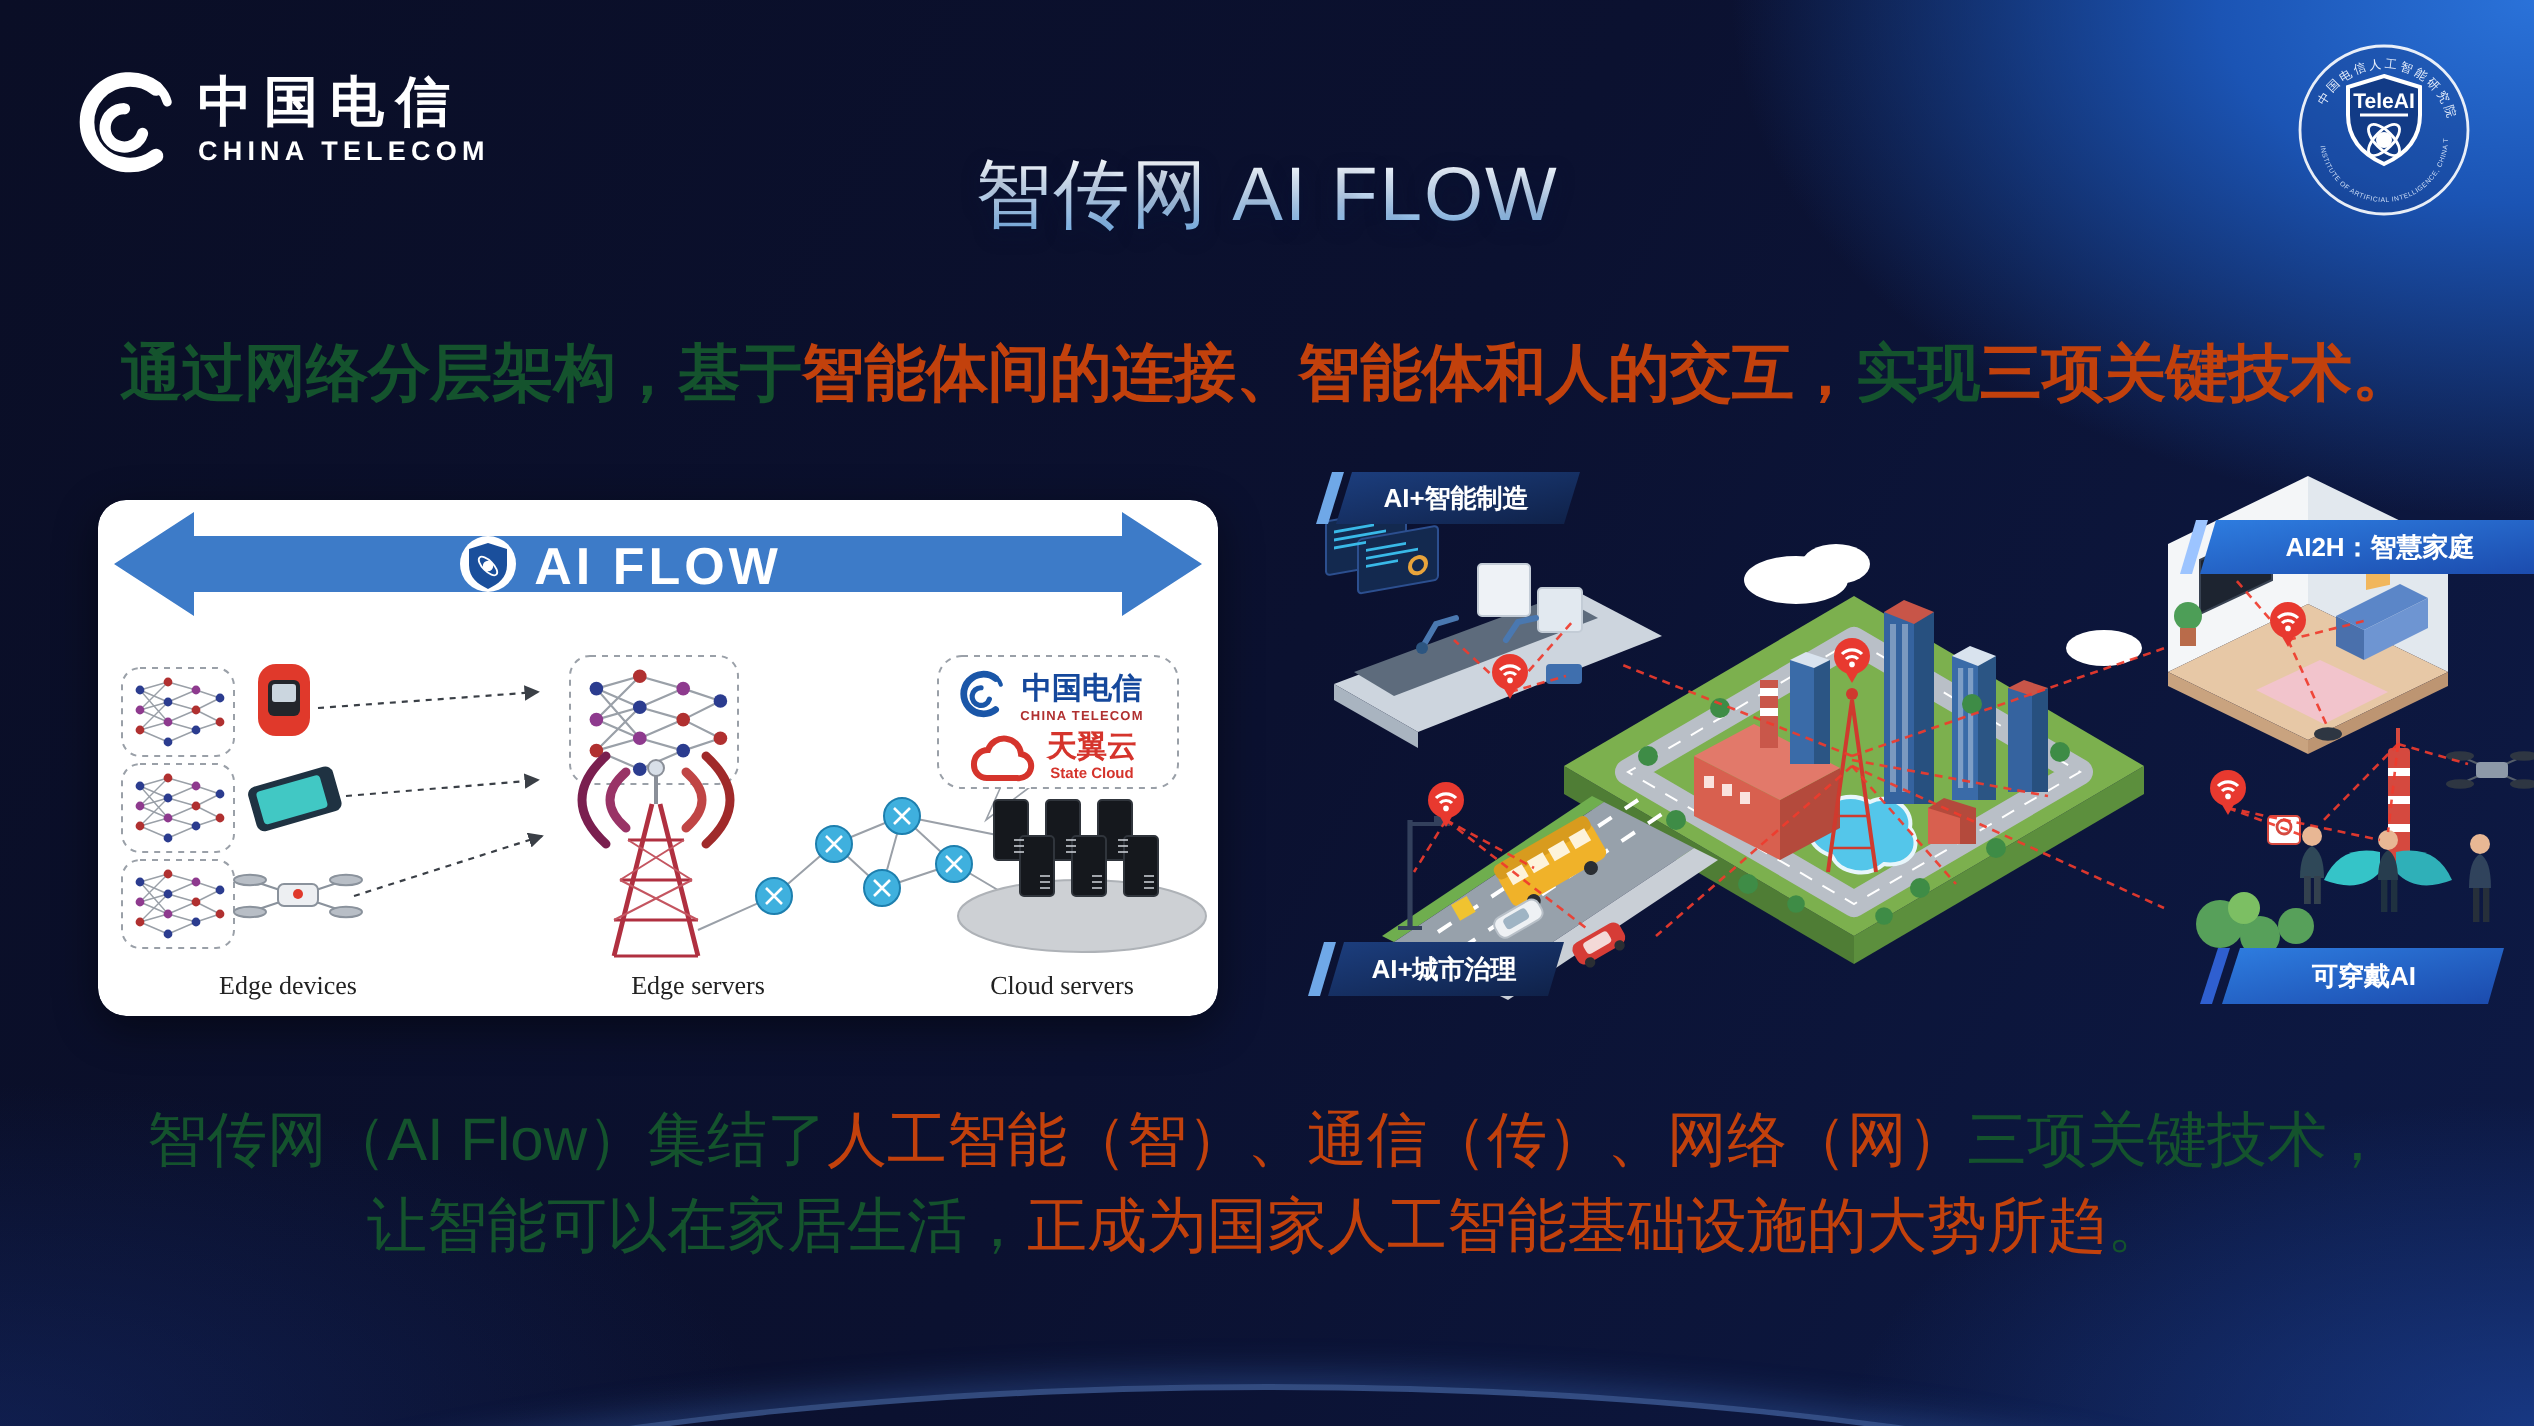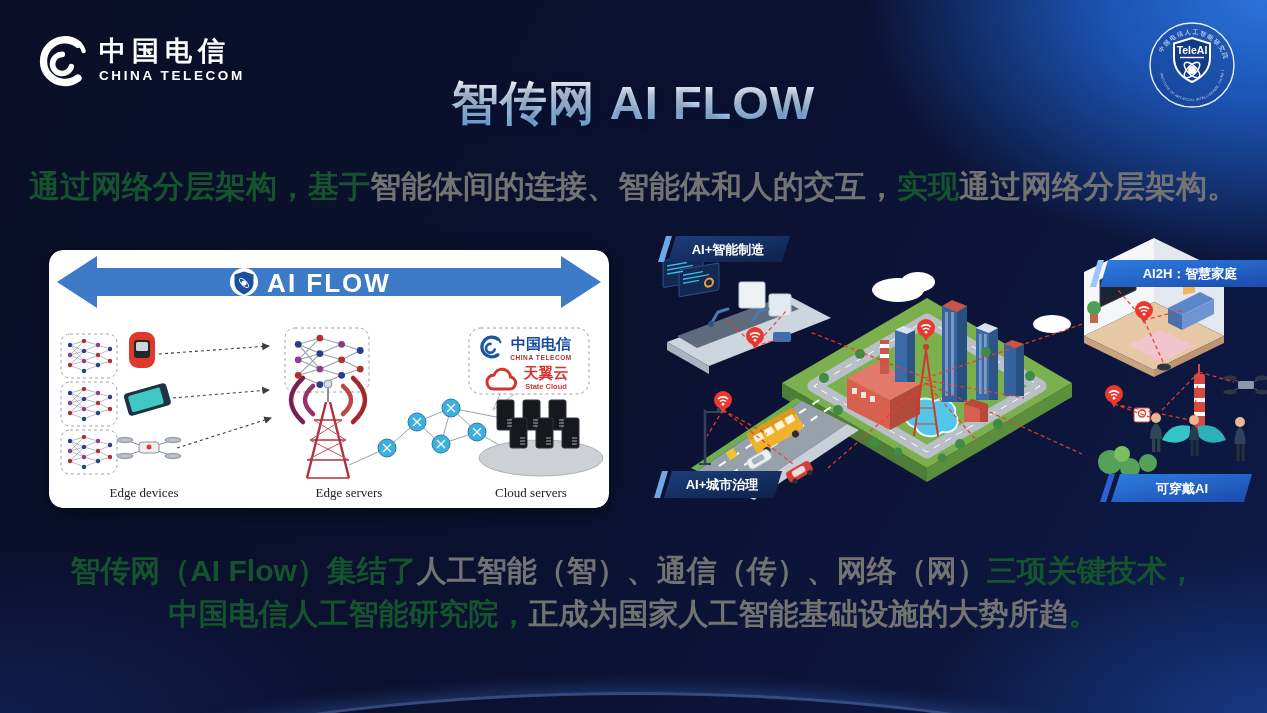--- a/index.html
+++ b/index.html
@@ -14,31 +14,31 @@
   }
   .abs{position:absolute;}
   
   .brand{left:33px;top:33px;display:flex;align-items:center;gap:12px;color:#fff;}
   .brand-cn{font-size:27px;font-weight:700;letter-spacing:6px;line-height:1.05;}
   .brand-en{font-size:13.5px;font-weight:700;letter-spacing:2.6px;margin-top:2px;}
   .badge{left:1147px;top:20px;}
   
   .title{
     left:0;top:72px;width:100%;text-align:center;margin:0;
-    font-size:47px;font-weight:700;letter-spacing:1px;
+    font-size:38px;font-weight:400;letter-spacing:1px;
     background:linear-gradient(180deg,#ffffff 12%,#d9ecff 45%,#7DB8EE 88%);
     -webkit-background-clip:text;background-clip:text;
     color:#cfe6fb;-webkit-text-fill-color:transparent;
     text-shadow:0 3px 10px rgba(0,20,60,.45);
   }
   
   .seg[data-color="white"]{color:#14532d;}
-  .seg[data-color="gold"]{color:#737373;}
+  .seg[data-color="gold"]{color:#c2410c;}
   .subtitle{left:0;top:166px;width:100%;text-align:center;font-size:31px;font-weight:700;white-space:nowrap;}
-  .footer{left:0;top:549px;width:100%;text-align:center;font-size:30px;font-weight:700;}
+  .footer{left:0;top:549px;width:100%;text-align:center;font-size:30px;font-weight:400;}
   .footer p{margin:0;line-height:43px;white-space:nowrap;}
   
   .flow-card{left:49px;top:250px;}
   .scene{left:642px;top:228px;}
   .card-svg{display:block;border-radius:14px;box-shadow:0 6px 22px rgba(0,0,0,.45);}
   
   .horizon{left:-8%;top:692px;width:116%;height:420px;border-radius:50%;
     border-top:3px solid rgba(110,160,240,.40);
     box-shadow:0 -4px 18px rgba(80,140,240,.30);pointer-events:none;}
   svg text{font-family:"Liberation Sans","DejaVu Sans",sans-serif;}
@@ -120,21 +120,21 @@
       <text x="45" y="34" text-anchor="middle" font-size="10.5" font-weight="700" fill="#fff">TeleAI</text>
       <line x1="33" y1="37.5" x2="57" y2="37.5" stroke="#fff" stroke-width="1.4"></line>
       <circle cx="45" cy="50" r="4" fill="#fff"></circle>
       <ellipse cx="45" cy="50" rx="10" ry="4.5" fill="none" stroke="#fff" stroke-width="1.4" transform="rotate(45 45 50)"></ellipse>
       <ellipse cx="45" cy="50" rx="10" ry="4.5" fill="none" stroke="#fff" stroke-width="1.4" transform="rotate(-45 45 50)"></ellipse>
     </svg>
   </div>
 
   <h1 class="abs title">智传网 AI FLOW</h1>
 
-  <div class="abs subtitle"><span class="seg" data-color="white">通过网络分层架构，基于</span><span class="seg" data-color="gold">智能体间的连接、智能体和人的交互，</span><span class="seg" data-color="white">实现</span><span class="seg" data-color="gold">通过网络分层架构。</span></div>
+  <div class="abs subtitle"><span class="seg" data-color="white">通过网络分层架构，基于</span><span class="seg" data-color="gold">智能体间的连接、智能体和人的交互，</span><span class="seg" data-color="white">实现</span><span class="seg" data-color="gold">三项关键技术。</span></div>
 
   <div class="abs flow-card">
     <svg class="card-svg" width="560" height="258" viewBox="0 0 560 258">
       <rect x="0" y="0" width="560" height="258" rx="14" fill="#FFFFFF"></rect>
 
       <g>
         <path d="M8 32 L48 6 L48 18 L512 18 L512 6 L552 32 L512 58 L512 46 L48 46 L48 58 Z" fill="#3D7BC8"></path>
         <circle cx="195" cy="32" r="14" fill="#fff"></circle>
         <path d="M195 21.5 l9.5 3 v8 c0 6.5 -4.5 9.5 -9.5 12 c-5 -2.5 -9.5 -5.5 -9.5 -12 v-8 z" fill="#1A4F9C"></path>
         <circle cx="195" cy="33" r="2.6" fill="#fff"></circle>
@@ -494,17 +494,17 @@
       <g transform="translate(458,246)">
         <polygon points="0,28 9,0 15,0 6,28" fill="#2F5FD0"></polygon>
         <polygon points="11,28 20,0 152,0 144,28" fill="url(#gradBlue)"></polygon>
         <text class="banner-text" x="82" y="18.5" text-anchor="middle">可穿戴AI</text>
       </g>
     </svg>
   </div>
 
   <div class="abs footer">
     <p><span class="seg" data-color="white">智传网（AI Flow）集结了</span><span class="seg" data-color="gold">人工智能（智）、通信（传）、网络（网）</span><span class="seg" data-color="white">三项关键技术，</span></p>
-    <p><span class="seg" data-color="white">中国电信人工智能研究院，</span><span class="seg" data-color="gold">正成为国家人工智能基础设施的大势所趋</span><span class="seg" data-color="white">。</span></p>
+    <p><span class="seg" data-color="white">让智能可以在家居生活，</span><span class="seg" data-color="gold">正成为国家人工智能基础设施的大势所趋</span><span class="seg" data-color="white">。</span></p>
   </div>
 
   <div class="abs horizon"></div>
 </div>
 
 </body></html>

